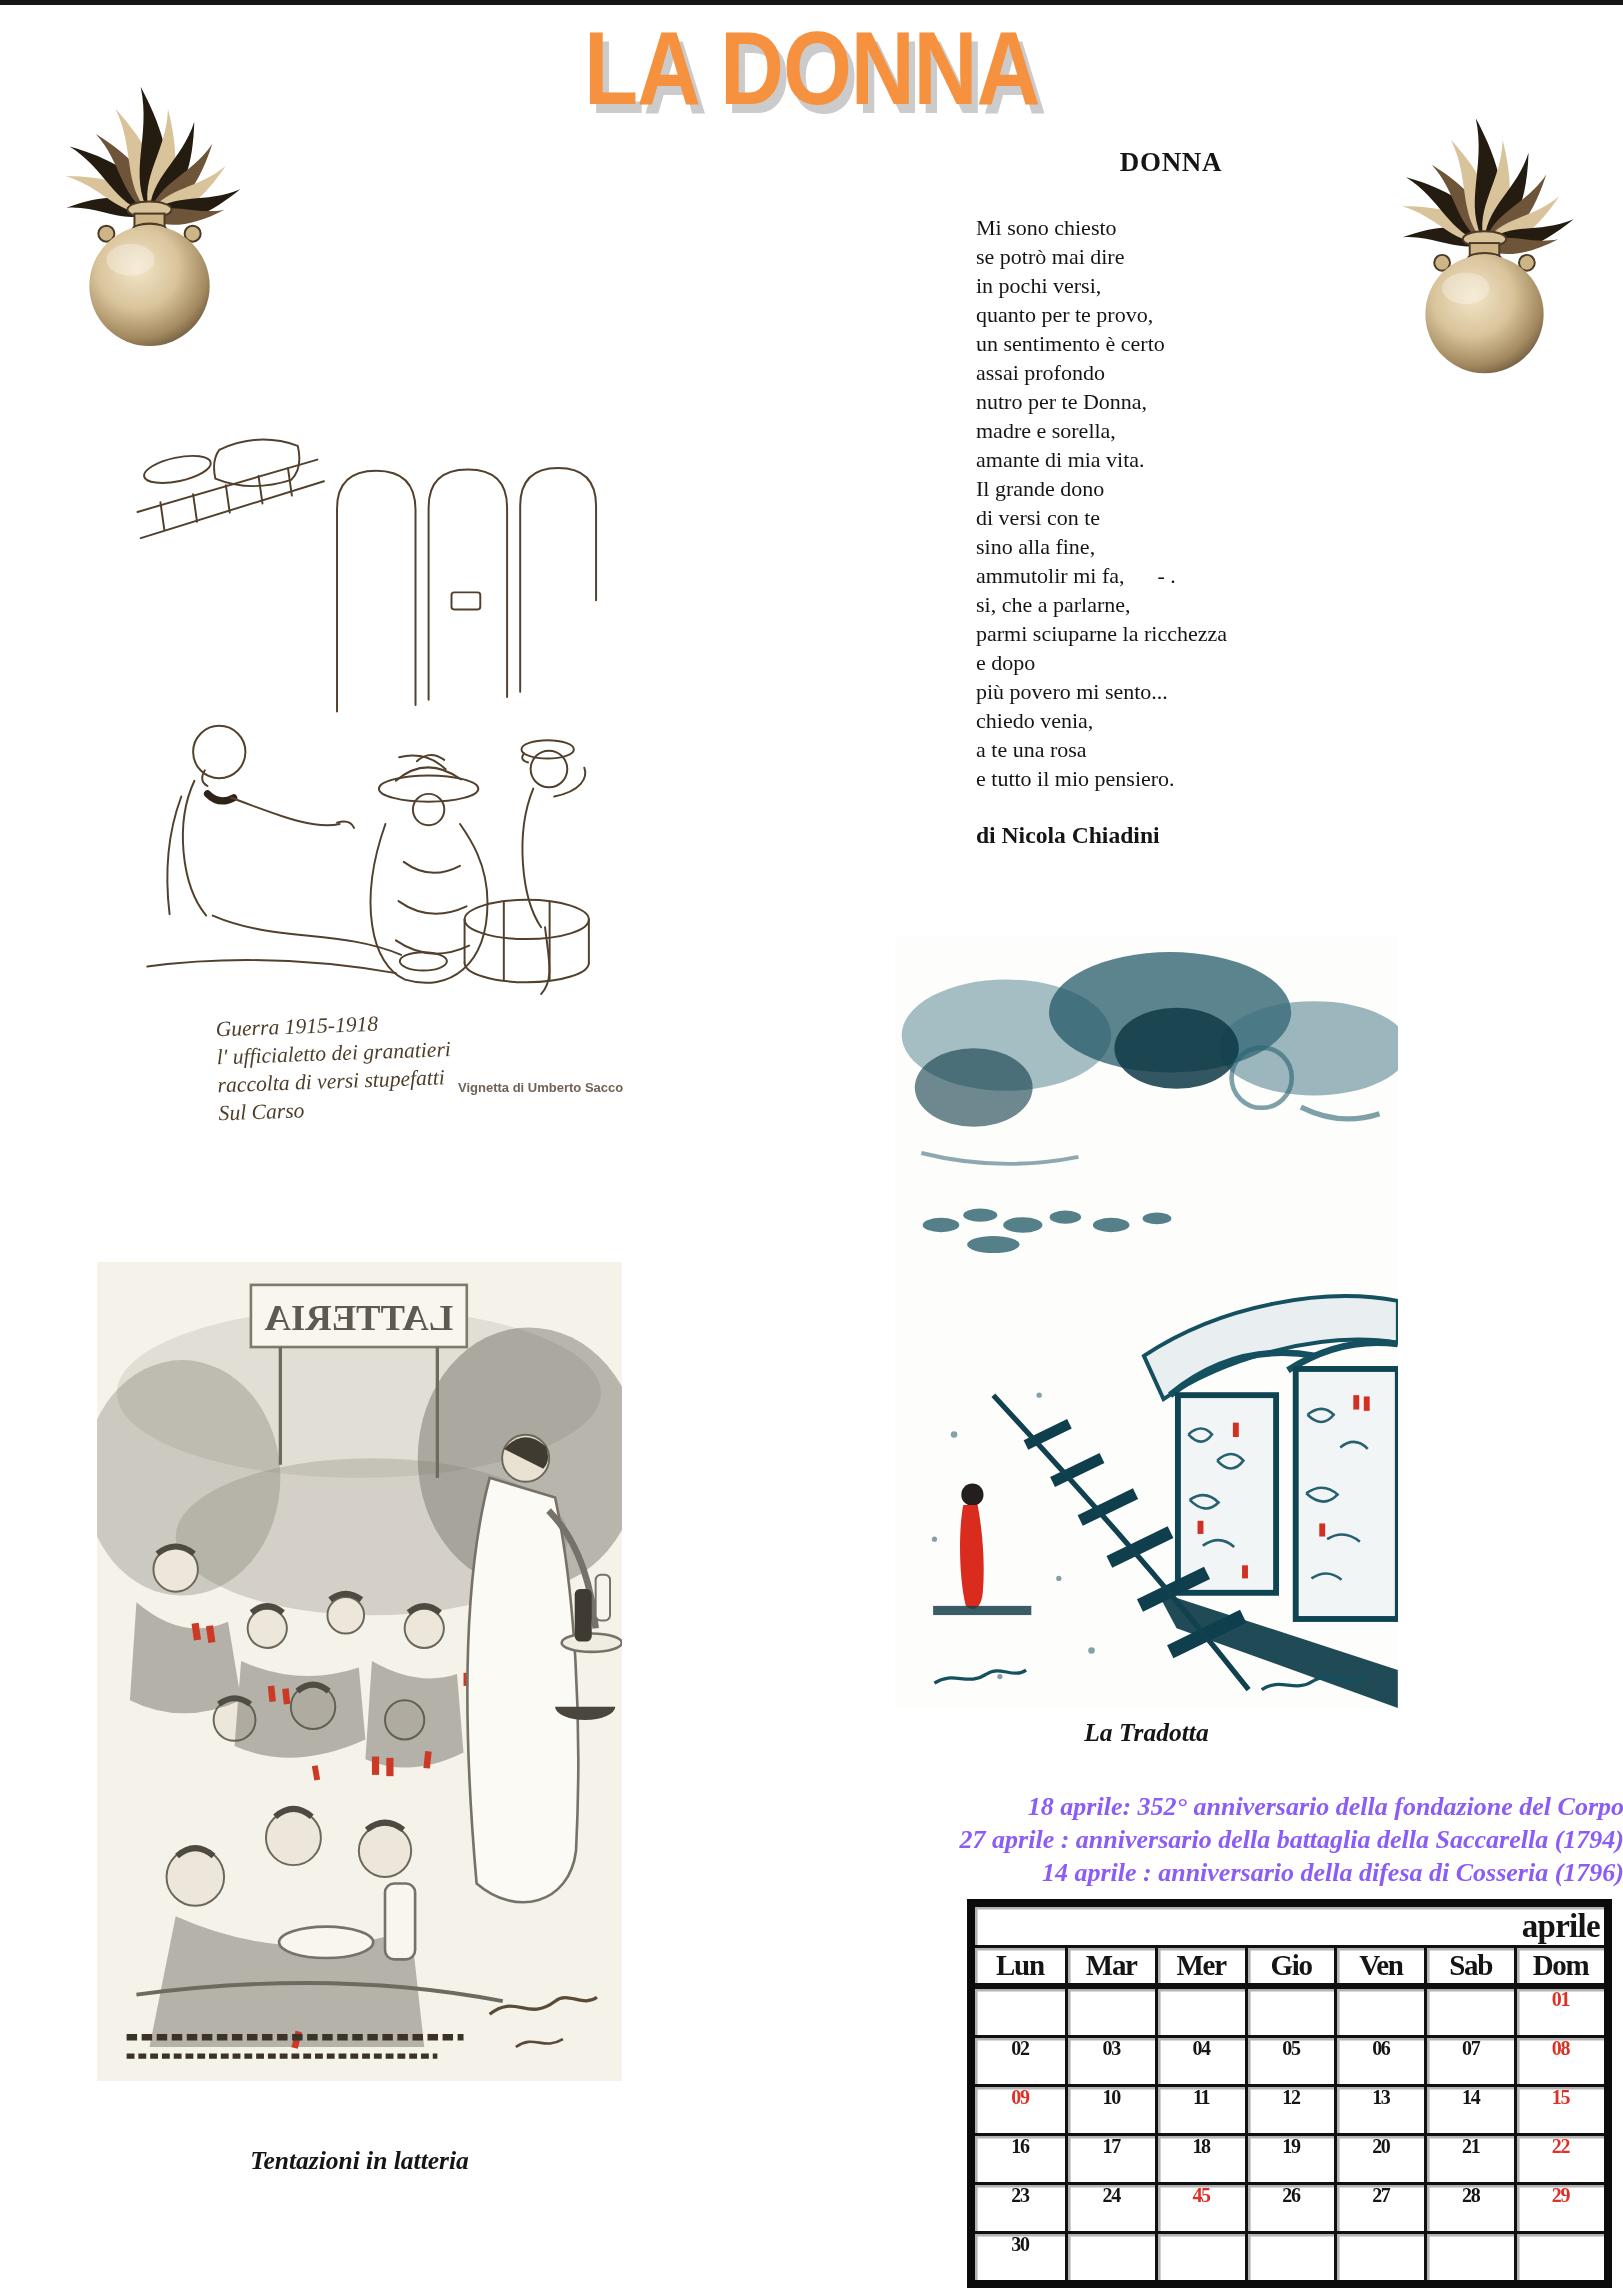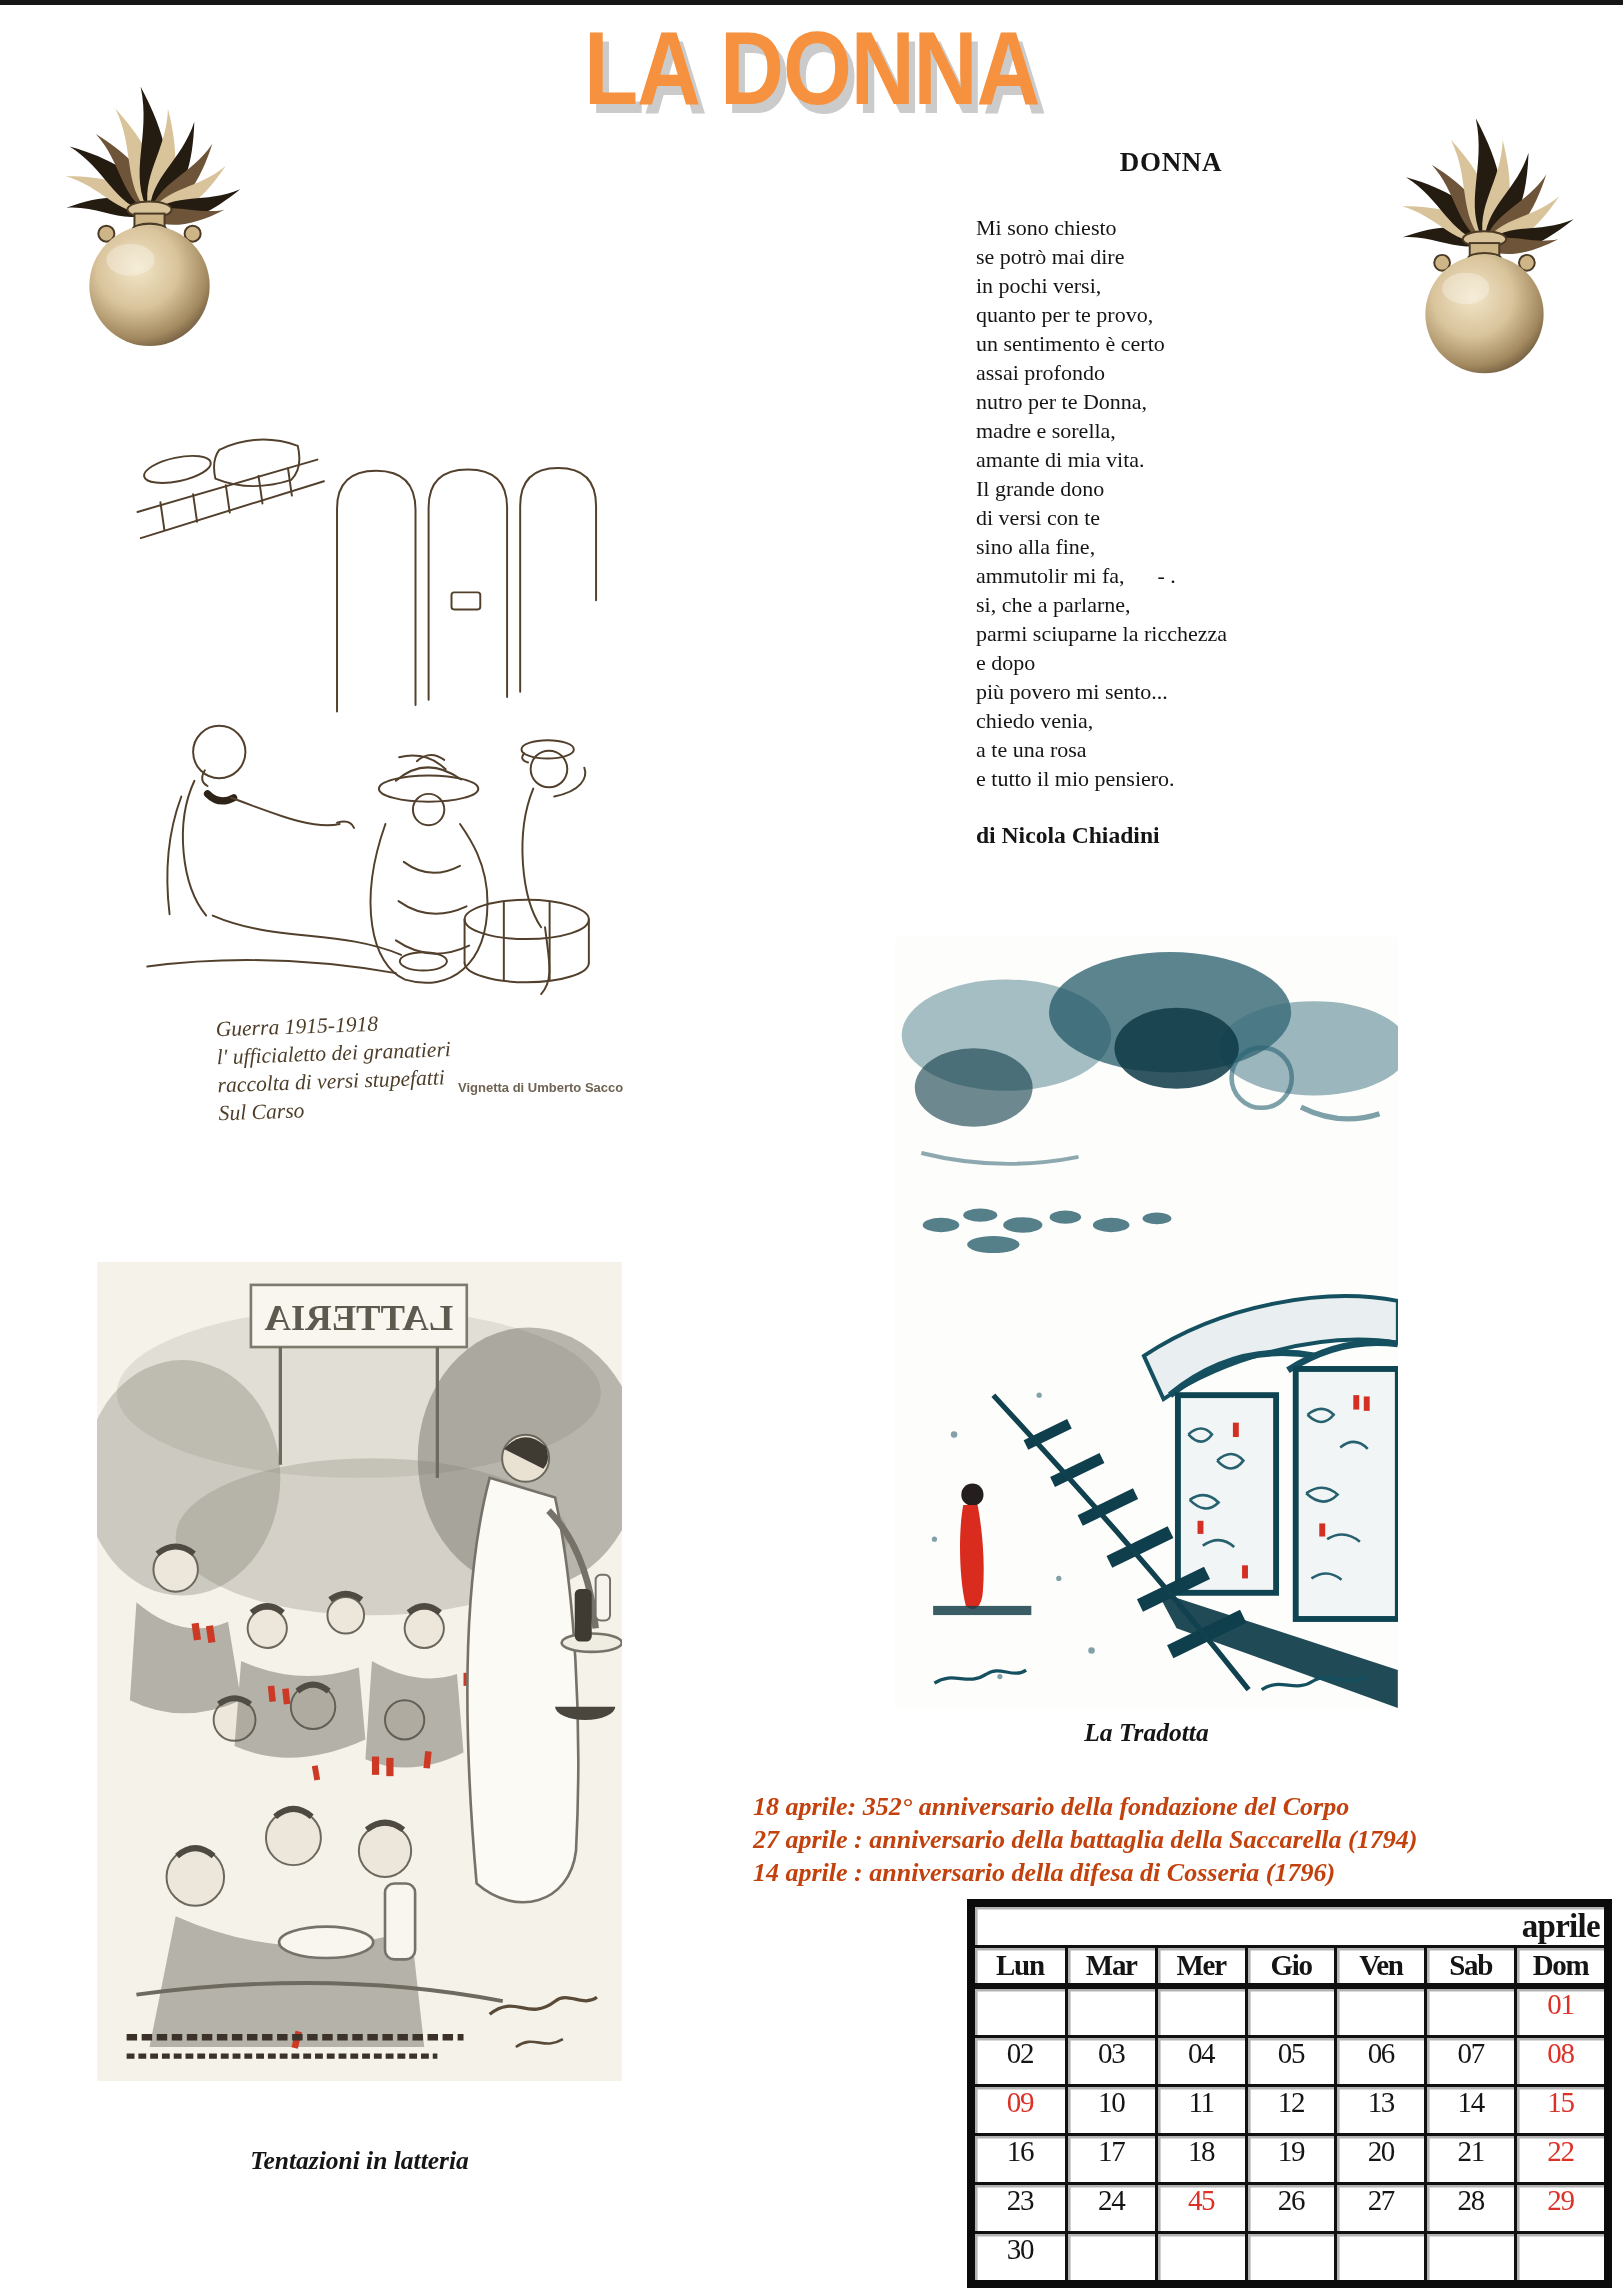--- a/index.html
+++ b/index.html
@@ -36,38 +36,38 @@
 
   .latteria-svg{position:absolute;left:97px;top:1262px;width:525px;height:819px;}
   .caption-latteria{position:absolute;left:97px;top:2146px;width:525px;text-align:center;
      font-weight:bold;font-style:italic;font-size:25.5px;}
 
   .tradotta-svg{position:absolute;left:895px;top:937px;width:503px;height:771px;}
   .caption-tradotta{position:absolute;left:895px;top:1718px;width:503px;text-align:center;
      font-weight:bold;font-style:italic;font-size:25.5px;}
 
   
-  .anniv{position:absolute;left:753px;top:1790px;width:871px;text-align:left;
-     font-weight:bold;font-style:italic;font-size:26px;line-height:33px;color:#c2410c;}
+  .anniv{position:absolute;left:753px;top:1790px;width:871px;text-align:right;
+     font-weight:bold;font-style:italic;font-size:26px;line-height:33px;color:#8b5cf6;}
 
   
   .calendar{position:absolute;left:967px;top:1899px;width:645px;background:#ffffff;
      border:8.5px solid #0b0b0b;box-sizing:border-box;}
   .cal-title{height:38px;border-bottom:3.9px solid #101010;box-shadow:inset 2.6px 2.6px 0 #b3b3b3;
      display:flex;align-items:center;justify-content:flex-end;
      font-weight:bold;font-size:33px;padding-right:4px;letter-spacing:-0.7px;}
   .cal-row{display:grid;grid-template-columns:repeat(7,1fr);}
   .cal-head-row{border-bottom:3.9px solid #101010;}
   .cal-head-cell,.cal-cell{box-shadow:inset 2.6px 2.6px 0 #b3b3b3;border-left:3.3px solid #101010;
      display:flex;justify-content:center;}
   .cal-head-cell:first-child,.cal-cell:first-child{border-left:none;}
   .cal-head-cell{height:35px;align-items:center;font-weight:bold;font-size:29px;letter-spacing:-1.3px;}
   .cal-week{border-top:3.9px solid #101010;}
   .cal-week:first-of-type{border-top:none;}
-  .cal-cell{height:46px;align-items:flex-start;font-weight:normal;font-size:29px;
+  .cal-cell{height:46px;align-items:flex-start;font-weight:bold;font-size:20px;
      line-height:1.05;letter-spacing:-1.3px;}
   .cal-cell.red{color:#DD3127;}
 </style>
 </head>
 <body>
 
 <div class="page">
   <div class="scanline"></div>
 
   <svg width="0" height="0" style="position:absolute" aria-hidden="true">

